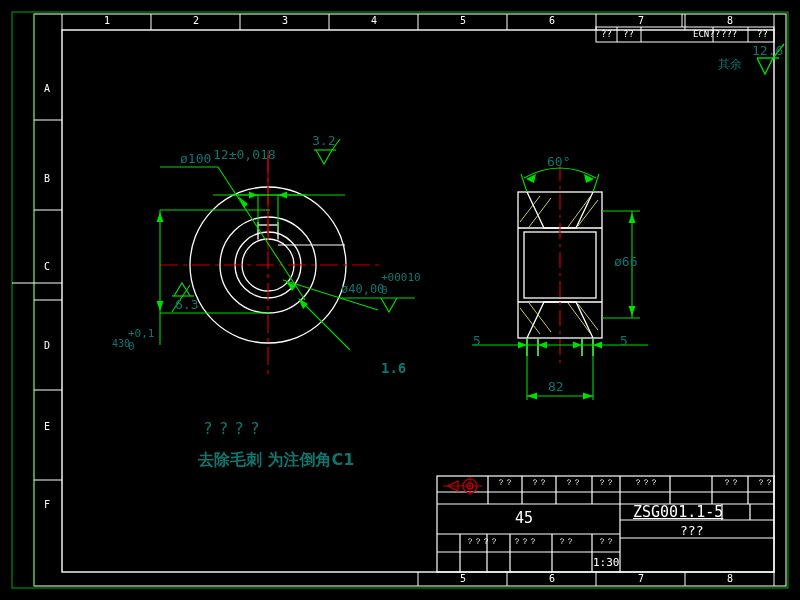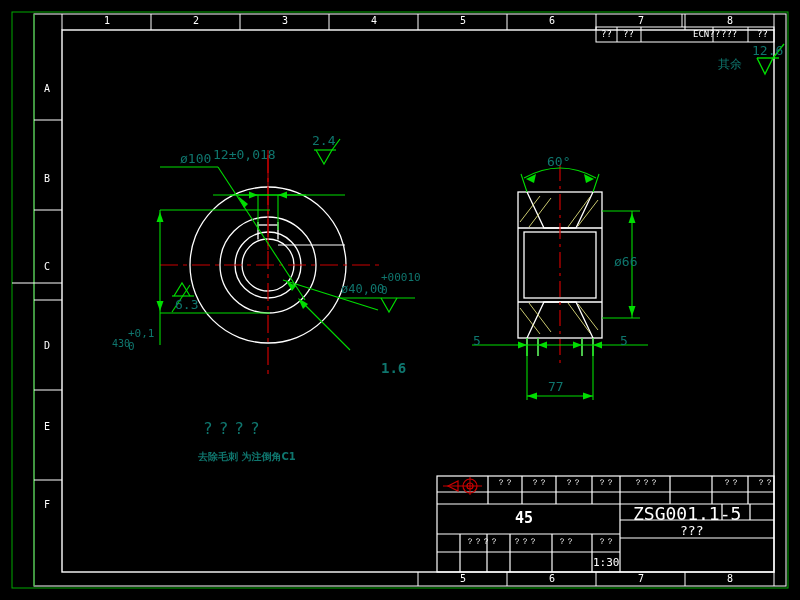--- a/index.html
+++ b/index.html
@@ -282,43 +282,43 @@
   <div class="txt g" style="left:148px;top:152px;font-size:13px;margin-left:32px;">ø100</div>
   <div class="txt g" style="left:213px;top:148px;font-size:13px;">12±0,018</div>
   <div class="txt g" style="left:341px;top:283px;font-size:12px;">ø40,00</div>
   <div class="txt g" style="left:381px;top:272px;font-size:11px;">+00010</div>
   <div class="txt g" style="left:381px;top:285px;font-size:11px;">0</div>
 
   <div class="txt g" style="left:112px;top:339px;font-size:10px;">430</div>
   <div class="txt g" style="left:128px;top:328px;font-size:11px;text-align:center;">+0,1</div>
   <div class="txt g" style="left:128px;top:341px;font-size:11px;">0</div>
 
-  <div class="txt g" style="left:312px;top:134px;font-size:13px;">2.4</div>
+  <div class="txt g" style="left:312px;top:134px;font-size:13px;">3.2</div>
   <div class="txt g" style="left:175px;top:298px;font-size:13px;">6.3</div>
   <div class="txt g" style="left:381px;top:313px;font-size:14px;font-weight:bold;margin-top:48px;">1.6</div>
 
   <div class="txt g" style="left:547px;top:155px;font-size:13px;">60°</div>
   <div class="txt g" style="left:614px;top:255px;font-size:13px;">ø66</div>
   <div class="txt g" style="left:473px;top:334px;font-size:13px;">5</div>
   <div class="txt g" style="left:620px;top:334px;font-size:13px;">5</div>
-  <div class="txt g" style="left:548px;top:380px;font-size:13px;">77</div>
+  <div class="txt g" style="left:548px;top:380px;font-size:13px;">82</div>
 
   <div class="txt g" style="left:203px;top:421px;font-size:16px;letter-spacing:6px;">????</div>
-  <div class="txt g cjk" style="left:198px;top:452px;font-size:10px;font-weight:bold;">去除毛刺 为注倒角C1</div>
+  <div class="txt g cjk" style="left:198px;top:452px;font-size:16px;font-weight:bold;">去除毛刺 为注倒角C1</div>
 
   <div class="txt w" style="left:497px;top:479px;font-size:8px;">？？</div>
   <div class="txt w" style="left:531px;top:479px;font-size:8px;">？？</div>
   <div class="txt w" style="left:565px;top:479px;font-size:8px;">？？</div>
   <div class="txt w" style="left:598px;top:479px;font-size:8px;">？？</div>
   <div class="txt w" style="left:634px;top:479px;font-size:8px;">？？？</div>
   <div class="txt w" style="left:723px;top:479px;font-size:8px;">？？</div>
   <div class="txt w" style="left:757px;top:479px;font-size:8px;">？？</div>
 
-  <div class="txt w" style="left:515px;top:511px;font-size:15px;font-weight:bold;">45</div>
-  <div class="txt w" style="left:633px;top:505px;font-size:18px;">ZSG001.1-5</div>
+  <div class="txt w" style="left:515px;top:511px;font-size:15px;">45</div>
+  <div class="txt w" style="left:633px;top:505px;font-size:15px;text-decoration:underline;">ZSG001.1-5</div>
   <div class="txt w" style="left:680px;top:524px;font-size:13px;">???</div>
 
   <div class="txt w" style="left:466px;top:538px;font-size:8px;">？？？？</div>
   <div class="txt w" style="left:513px;top:538px;font-size:8px;">？？？</div>
   <div class="txt w" style="left:558px;top:538px;font-size:8px;">？？</div>
   <div class="txt w" style="left:598px;top:538px;font-size:8px;">？？</div>
   <div class="txt w" style="left:593px;top:557px;font-size:11px;">1:30</div>
 
 </div>
 

